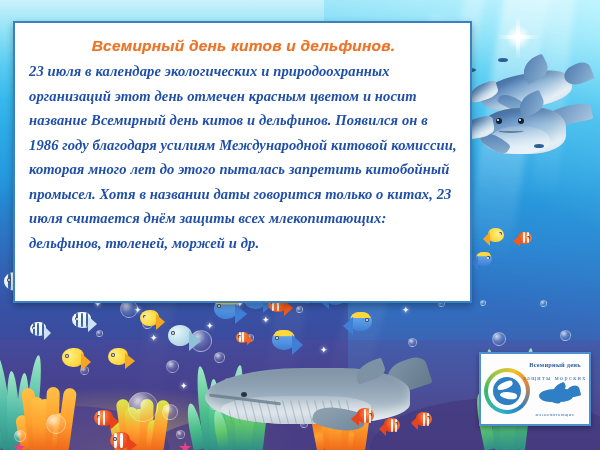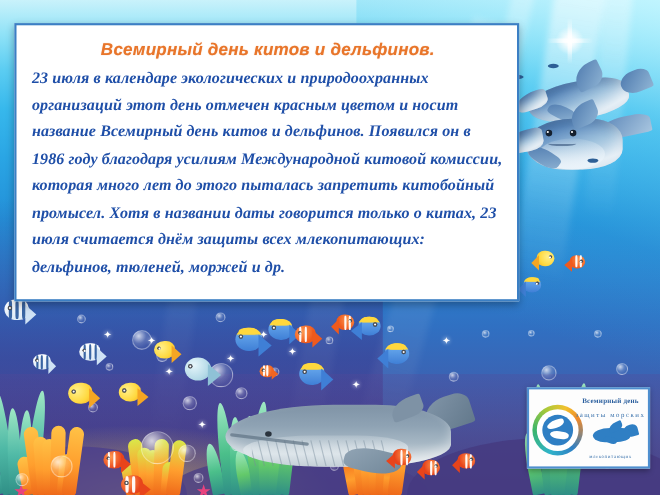--- a/index.html
+++ b/index.html
@@ -154,21 +154,21 @@
     border-radius:50%;
   }
   .d-fin { position:absolute; background:linear-gradient(140deg,#4d79ae,#8fb4d4); }
   .d-eye {
     position:absolute; border-radius:50%; background:#15202e;
   }
   .d-eye::after{ content:""; position:absolute; left:1px; top:1px; width:2px;height:2px;border-radius:50%;background:#fff;}
 
   
   .panel {
-    position:absolute; left:13px; top:21px; width:459px; height:253px;
+    position:absolute; left:13px; top:21px; width:459px; height:282px;
     background:#ffffff;
     border:2px solid #3b7fc4;
     box-shadow:0 3px 7px rgba(0,0,0,.3);
     padding:8px 12px 6px 14px;
   }
   .panel-title {
     text-align:center;
     color:#e8752a;
     font-family:"Liberation Sans", sans-serif;
     font-weight:bold; font-style:italic;

